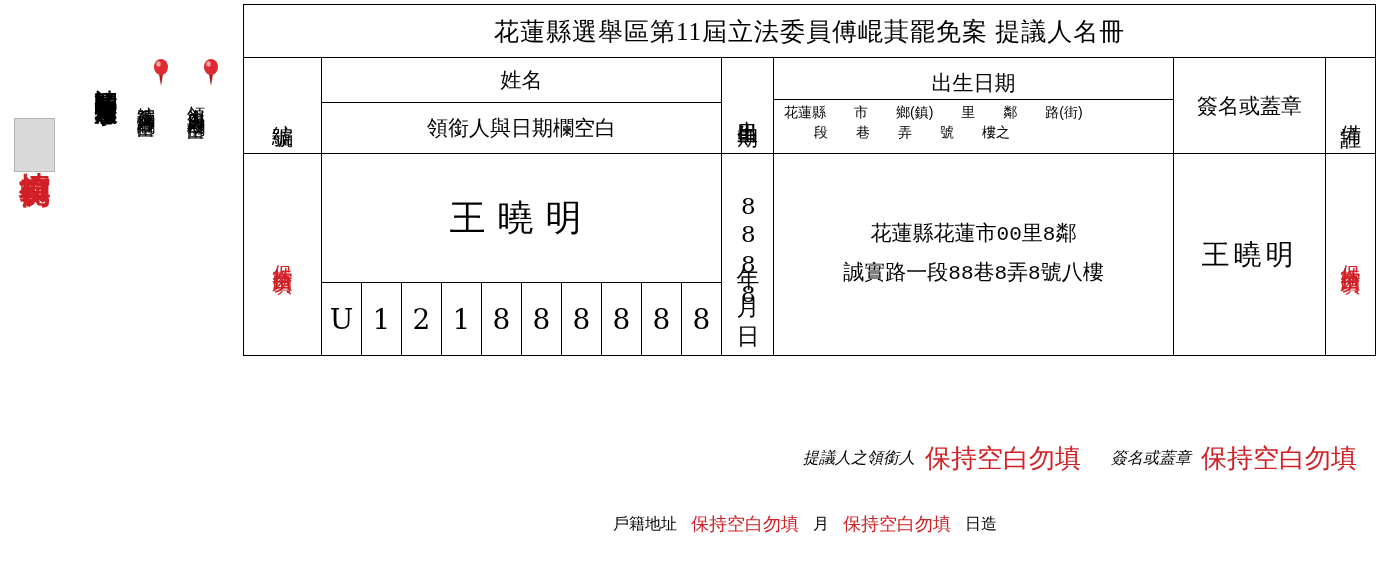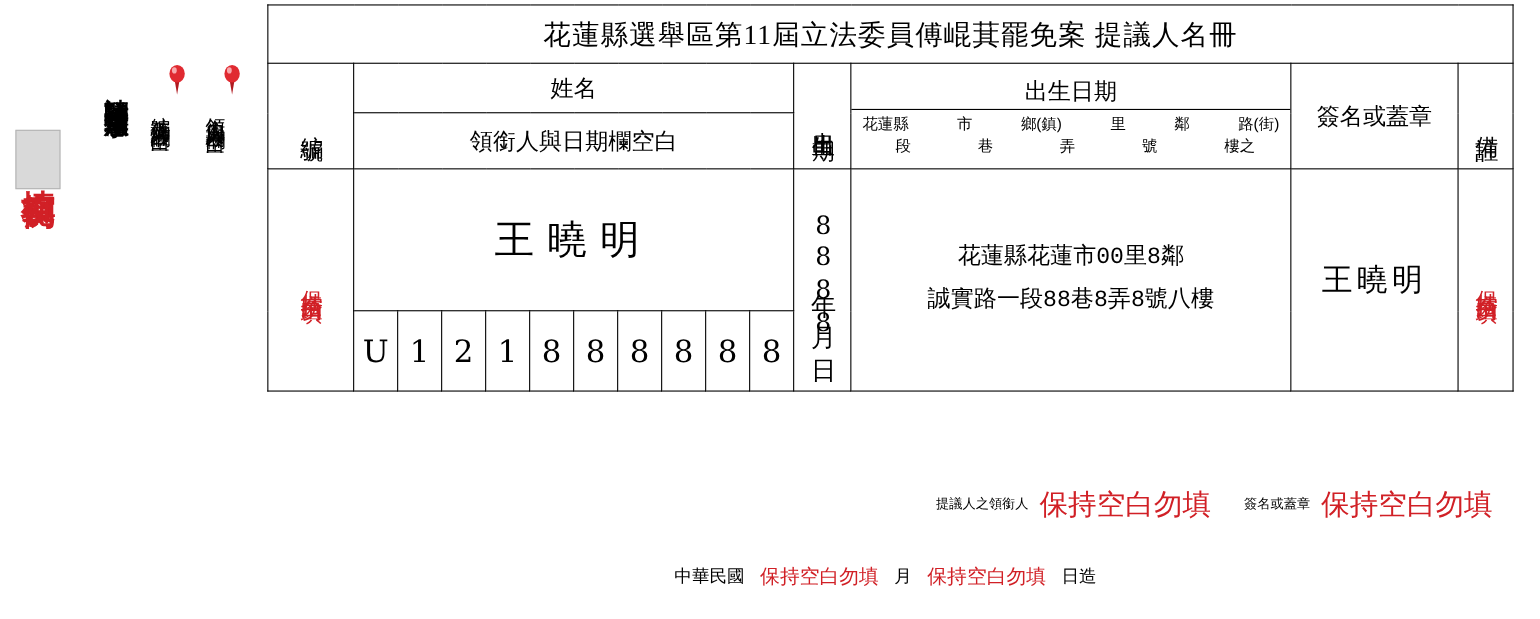--- a/index.html
+++ b/index.html
@@ -115,22 +115,23 @@
     font-size: 21px;
     padding: 4px 0 2px 0;
     border-bottom: 1px solid #000;
   }
   .addr-sub {
     font-size: 14px;
     padding: 3px 0 4px 0;
   }
   .addr-sub .row {
     display: flex;
-    justify-content: space-between;
+    justify-content: flex-start;
     padding: 1px 10px;
+    gap: 28px;
   }
   .blank-v {
     font-size: 20px;
     color: #d12026;
     line-height: 1.04;
   }
 
   .name-row-name {
     font-size: 36px;
     letter-spacing: 12px;
@@ -166,21 +167,21 @@
     top: 438px;
     width: 1124px;
     height: 40px;
     display: flex;
     align-items: center;
     justify-content: flex-end;
     gap: 10px;
     padding-right: 10px;
     box-sizing: border-box;
   }
-  .footer1 .lbl { font-size: 12px; }
+  .footer1 .lbl { font-size: 16px; font-style: italic; }
   .footer1 .blank { font-size: 26px; color: #d12026; }
 
   .footer2 {
     position: absolute;
     left: 243px;
     top: 512px;
     width: 1124px;
     display: flex;
     align-items: center;
     justify-content: center;
@@ -319,18 +320,18 @@
 </div>
 
 <div class="footer1">
   <span class="lbl">提議人之領銜人</span>
   <span class="blank">保持空白勿填</span>
   <span class="lbl" style="margin-left:20px">簽名或蓋章</span>
   <span class="blank">保持空白勿填</span>
 </div>
 
 <div class="footer2">
-  <span class="lbl">中華民國</span>
+  <span class="lbl">戶籍地址</span>
   <span class="blank">保持空白勿填</span>
   <span class="lbl">月</span>
   <span class="blank">保持空白勿填</span>
   <span class="lbl">日造</span>
 </div>
 
 </body></html>

